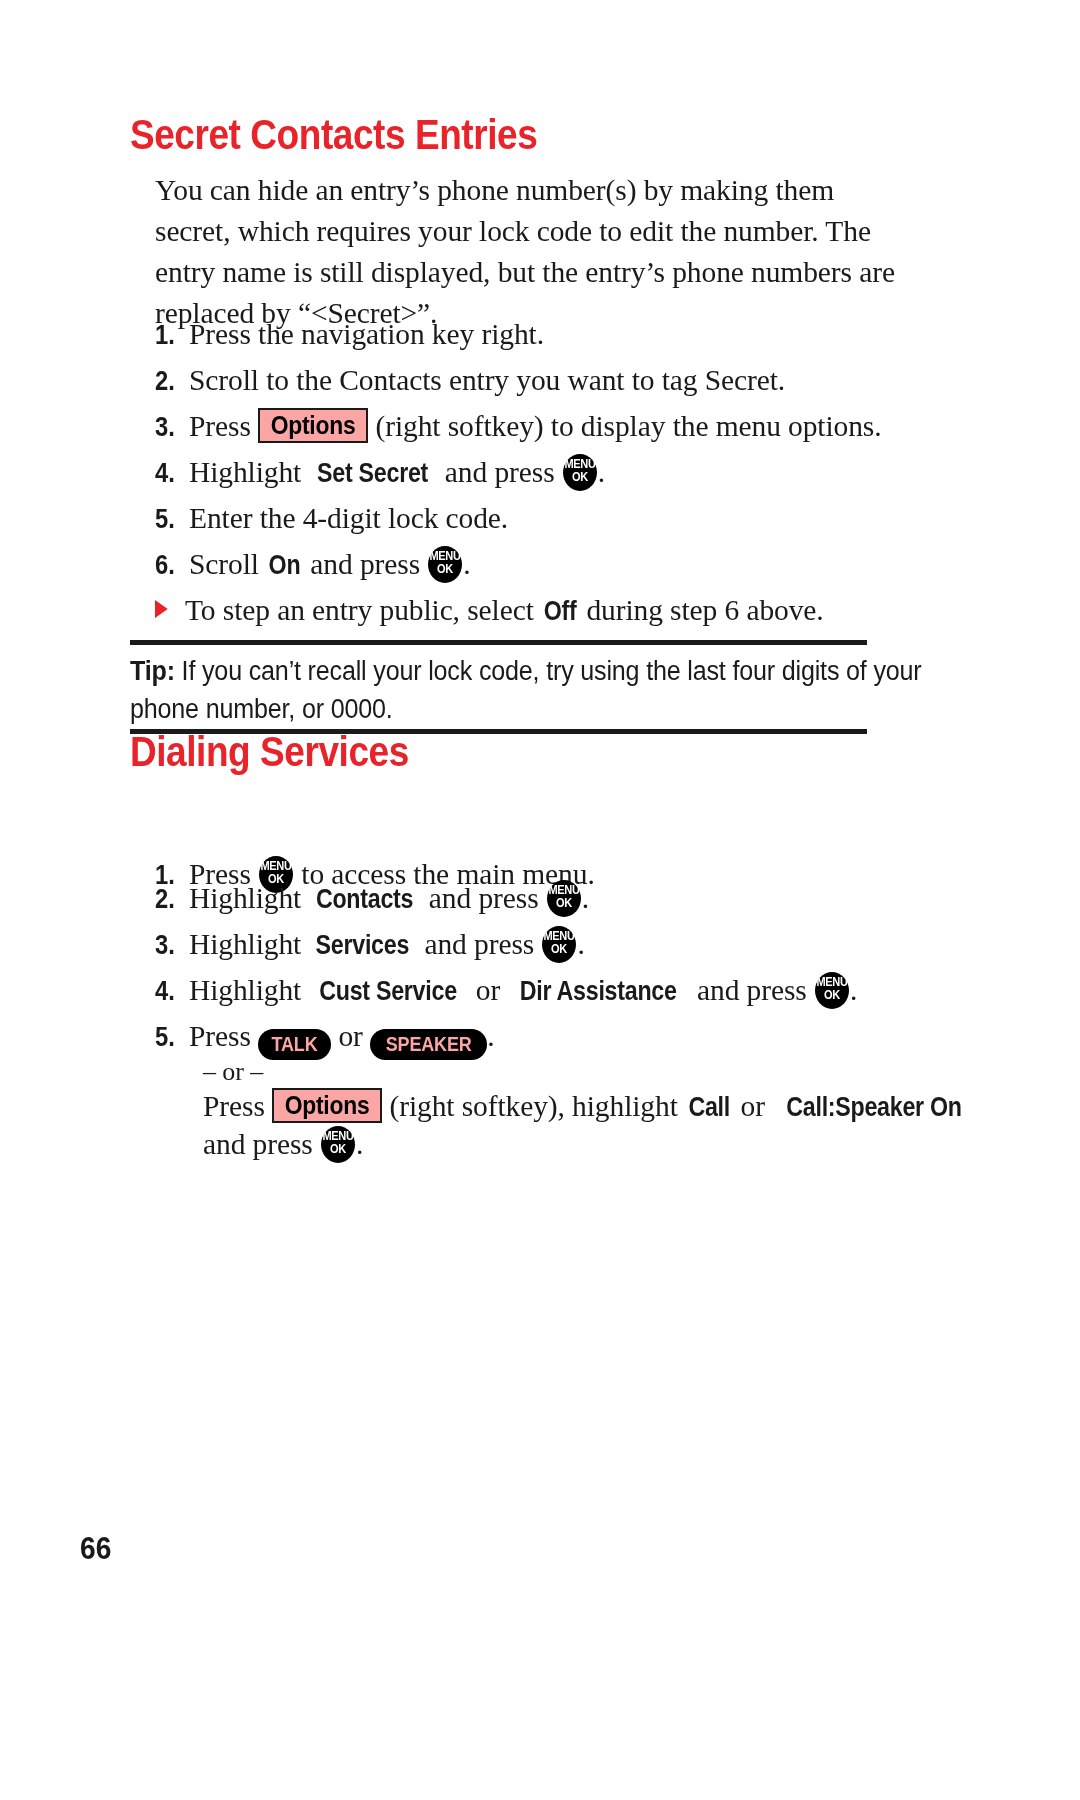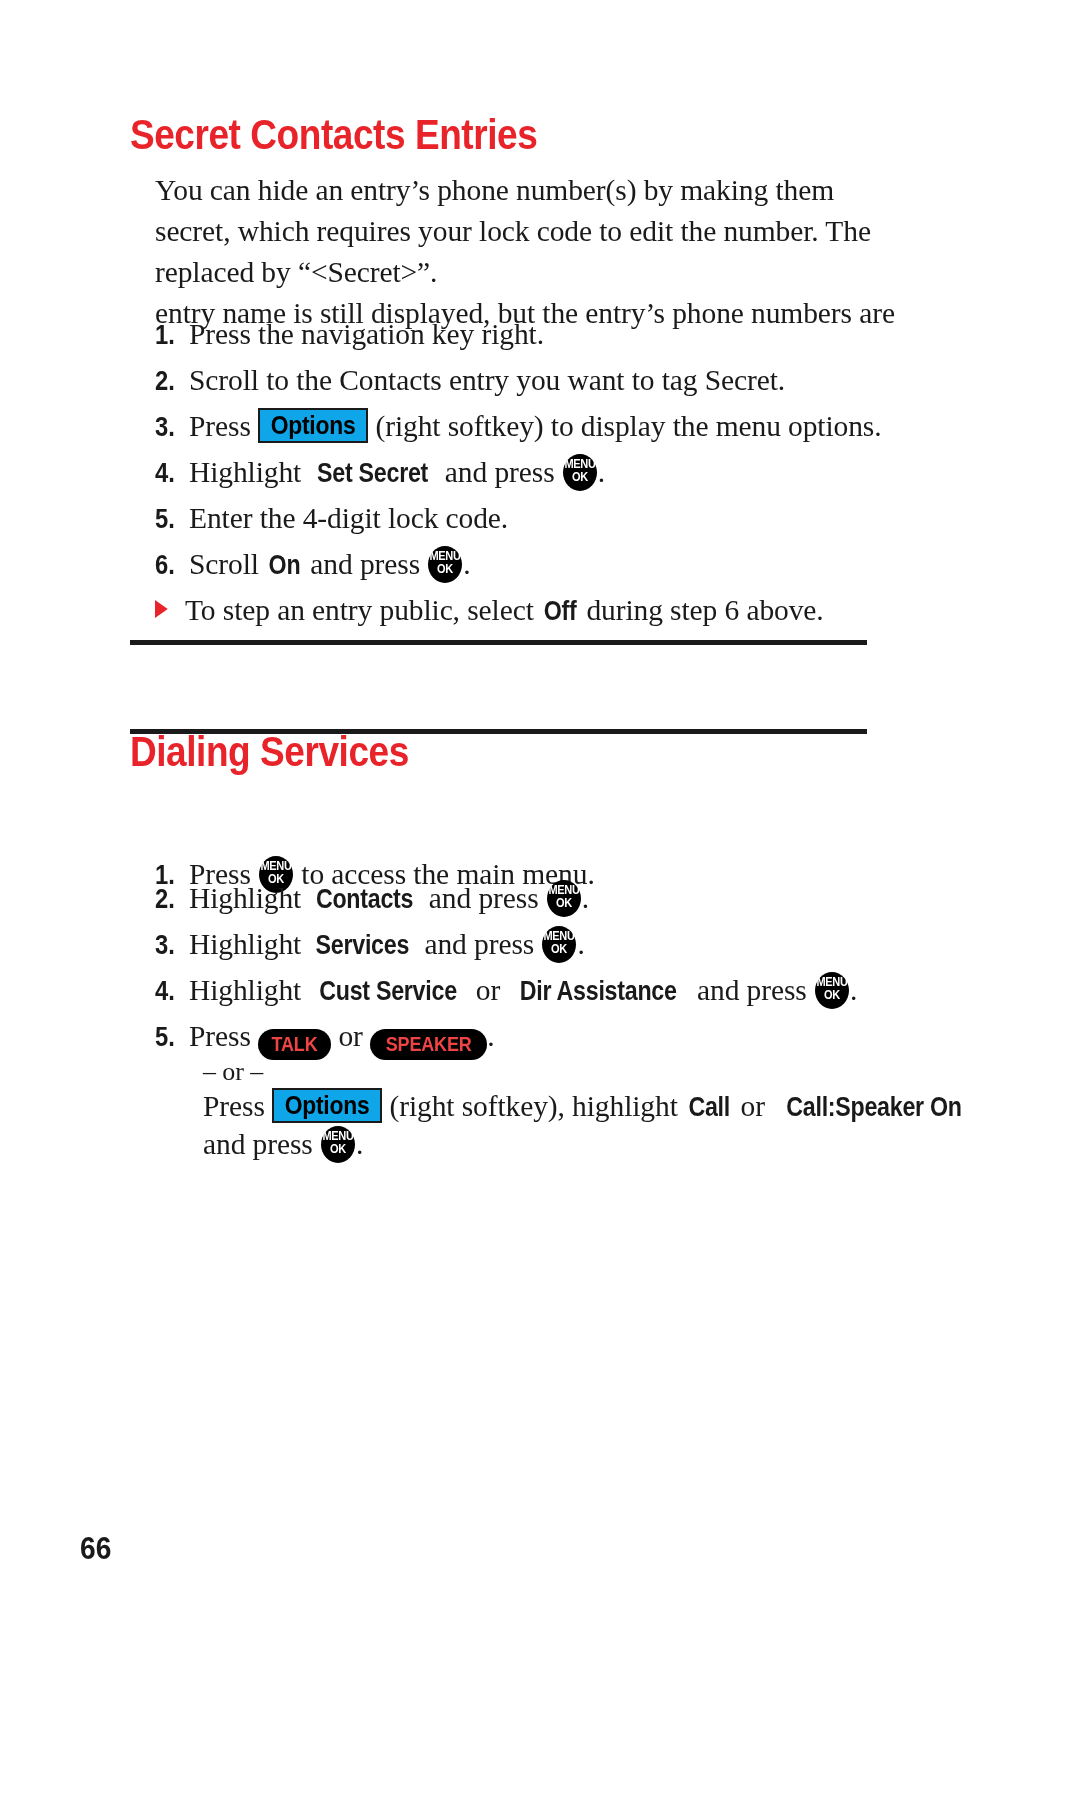--- a/index.html
+++ b/index.html
@@ -81,21 +81,21 @@
   .softkey {
     display: inline-block;
     border: 2.5px solid #1a1a1a;
     padding: 0px 5px 1px 5px;
     font-family: "Liberation Sans Narrow", "Liberation Sans", sans-serif;
     font-weight: bold;
     font-size: 26px;
     line-height: 30px;
     letter-spacing: -0.3px;
     vertical-align: 2px;
-    background: #0ea5e9;
+    background: #fca5a5;
     color: #000;
   }
   .softkey span { display:inline-block; transform: scaleX(0.88); transform-origin:center; }
 
   
   .menukey {
     display: inline-block;
     width: 34px;
     height: 37px;
     border-radius: 50%;
@@ -125,21 +125,21 @@
     font-size: 12px;
     line-height: 12px;
     letter-spacing: -0.2px;
     transform: scaleX(0.92);
   }
 
   
   .pillkey {
     display: inline-block;
     background: #000;
-    color: #ef4444;
+    color: #fca5a5;
     border-radius: 16px;
     font-family: "Liberation Sans Narrow", "Liberation Sans", sans-serif;
     font-weight: bold;
     font-size: 20px;
     line-height: 31px;
     height: 31px;
     padding: 0 11px;
     vertical-align: -5px;
     letter-spacing: -0.2px;
   }
@@ -190,22 +190,22 @@
 </head>
 <body>
 
 <div class="page">
 
   <div class="section-heading" style="left:130px; top:70px;">Secret Contacts Entries</div>
 
   <div class="intro" style="left:155px; top:130px;">
     <span class="intro-line">You can hide an entry’s phone number(s) by making them</span>
     <span class="intro-line">secret, which requires your lock code to edit the number. The</span>
+    <span class="intro-line">entry name is still displayed, but the entry’s phone numbers are</span>
     <span class="intro-line">replaced by “&lt;Secret&gt;”.</span>
-    <span class="intro-line">entry name is still displayed, but the entry’s phone numbers are</span>
   </div>
 
   <div class="step" style="left:155px; top:275px;">
     <span class="step-num">1.</span><span class="step-body">Press the navigation key right.</span>
   </div>
 
   <div class="step" style="left:155px; top:321px;">
     <span class="step-num">2.</span><span class="step-body">Scroll to the Contacts entry you want to tag Secret.</span>
   </div>
 
@@ -223,20 +223,24 @@
 
   <div class="step" style="left:155px; top:505px;">
     <span class="step-num">6.</span><span>Scroll </span><span class="kw">On</span><span> and press </span><span class="menukey"><span class="m1">MENU</span><span class="m2">OK</span></span><span>.</span>
   </div>
 
   <div class="step" style="left:155px; top:551px;">
     <span class="step-num" style="width:30px;"><span class="tri-bullet"></span></span><span>To step an entry public, select </span><span class="kw">Off</span><span> during step 6 above.</span>
   </div>
 
   <div class="tip-rule" style="top:600px;"></div>
+  <div class="tip-text" style="top:612px;">
+    <span class="tip-line"><b>Tip:</b><span> If you can’t recall your lock code, try using the last four digits of your</span></span>
+    <span class="tip-line">phone number, or 0000.</span>
+  </div>
   <div class="tip-rule" style="top:689px;"></div>
 
   <div class="section-heading" style="left:130px; top:687px;">Dialing Services</div>
 
 
   <div class="step" style="left:155px; top:815px;">
     <span class="step-num">1.</span><span>Press </span><span class="menukey"><span class="m1">MENU</span><span class="m2">OK</span></span><span> to access the main menu.</span>
   </div>
 
   <div class="step" style="left:155px; top:839px;">

